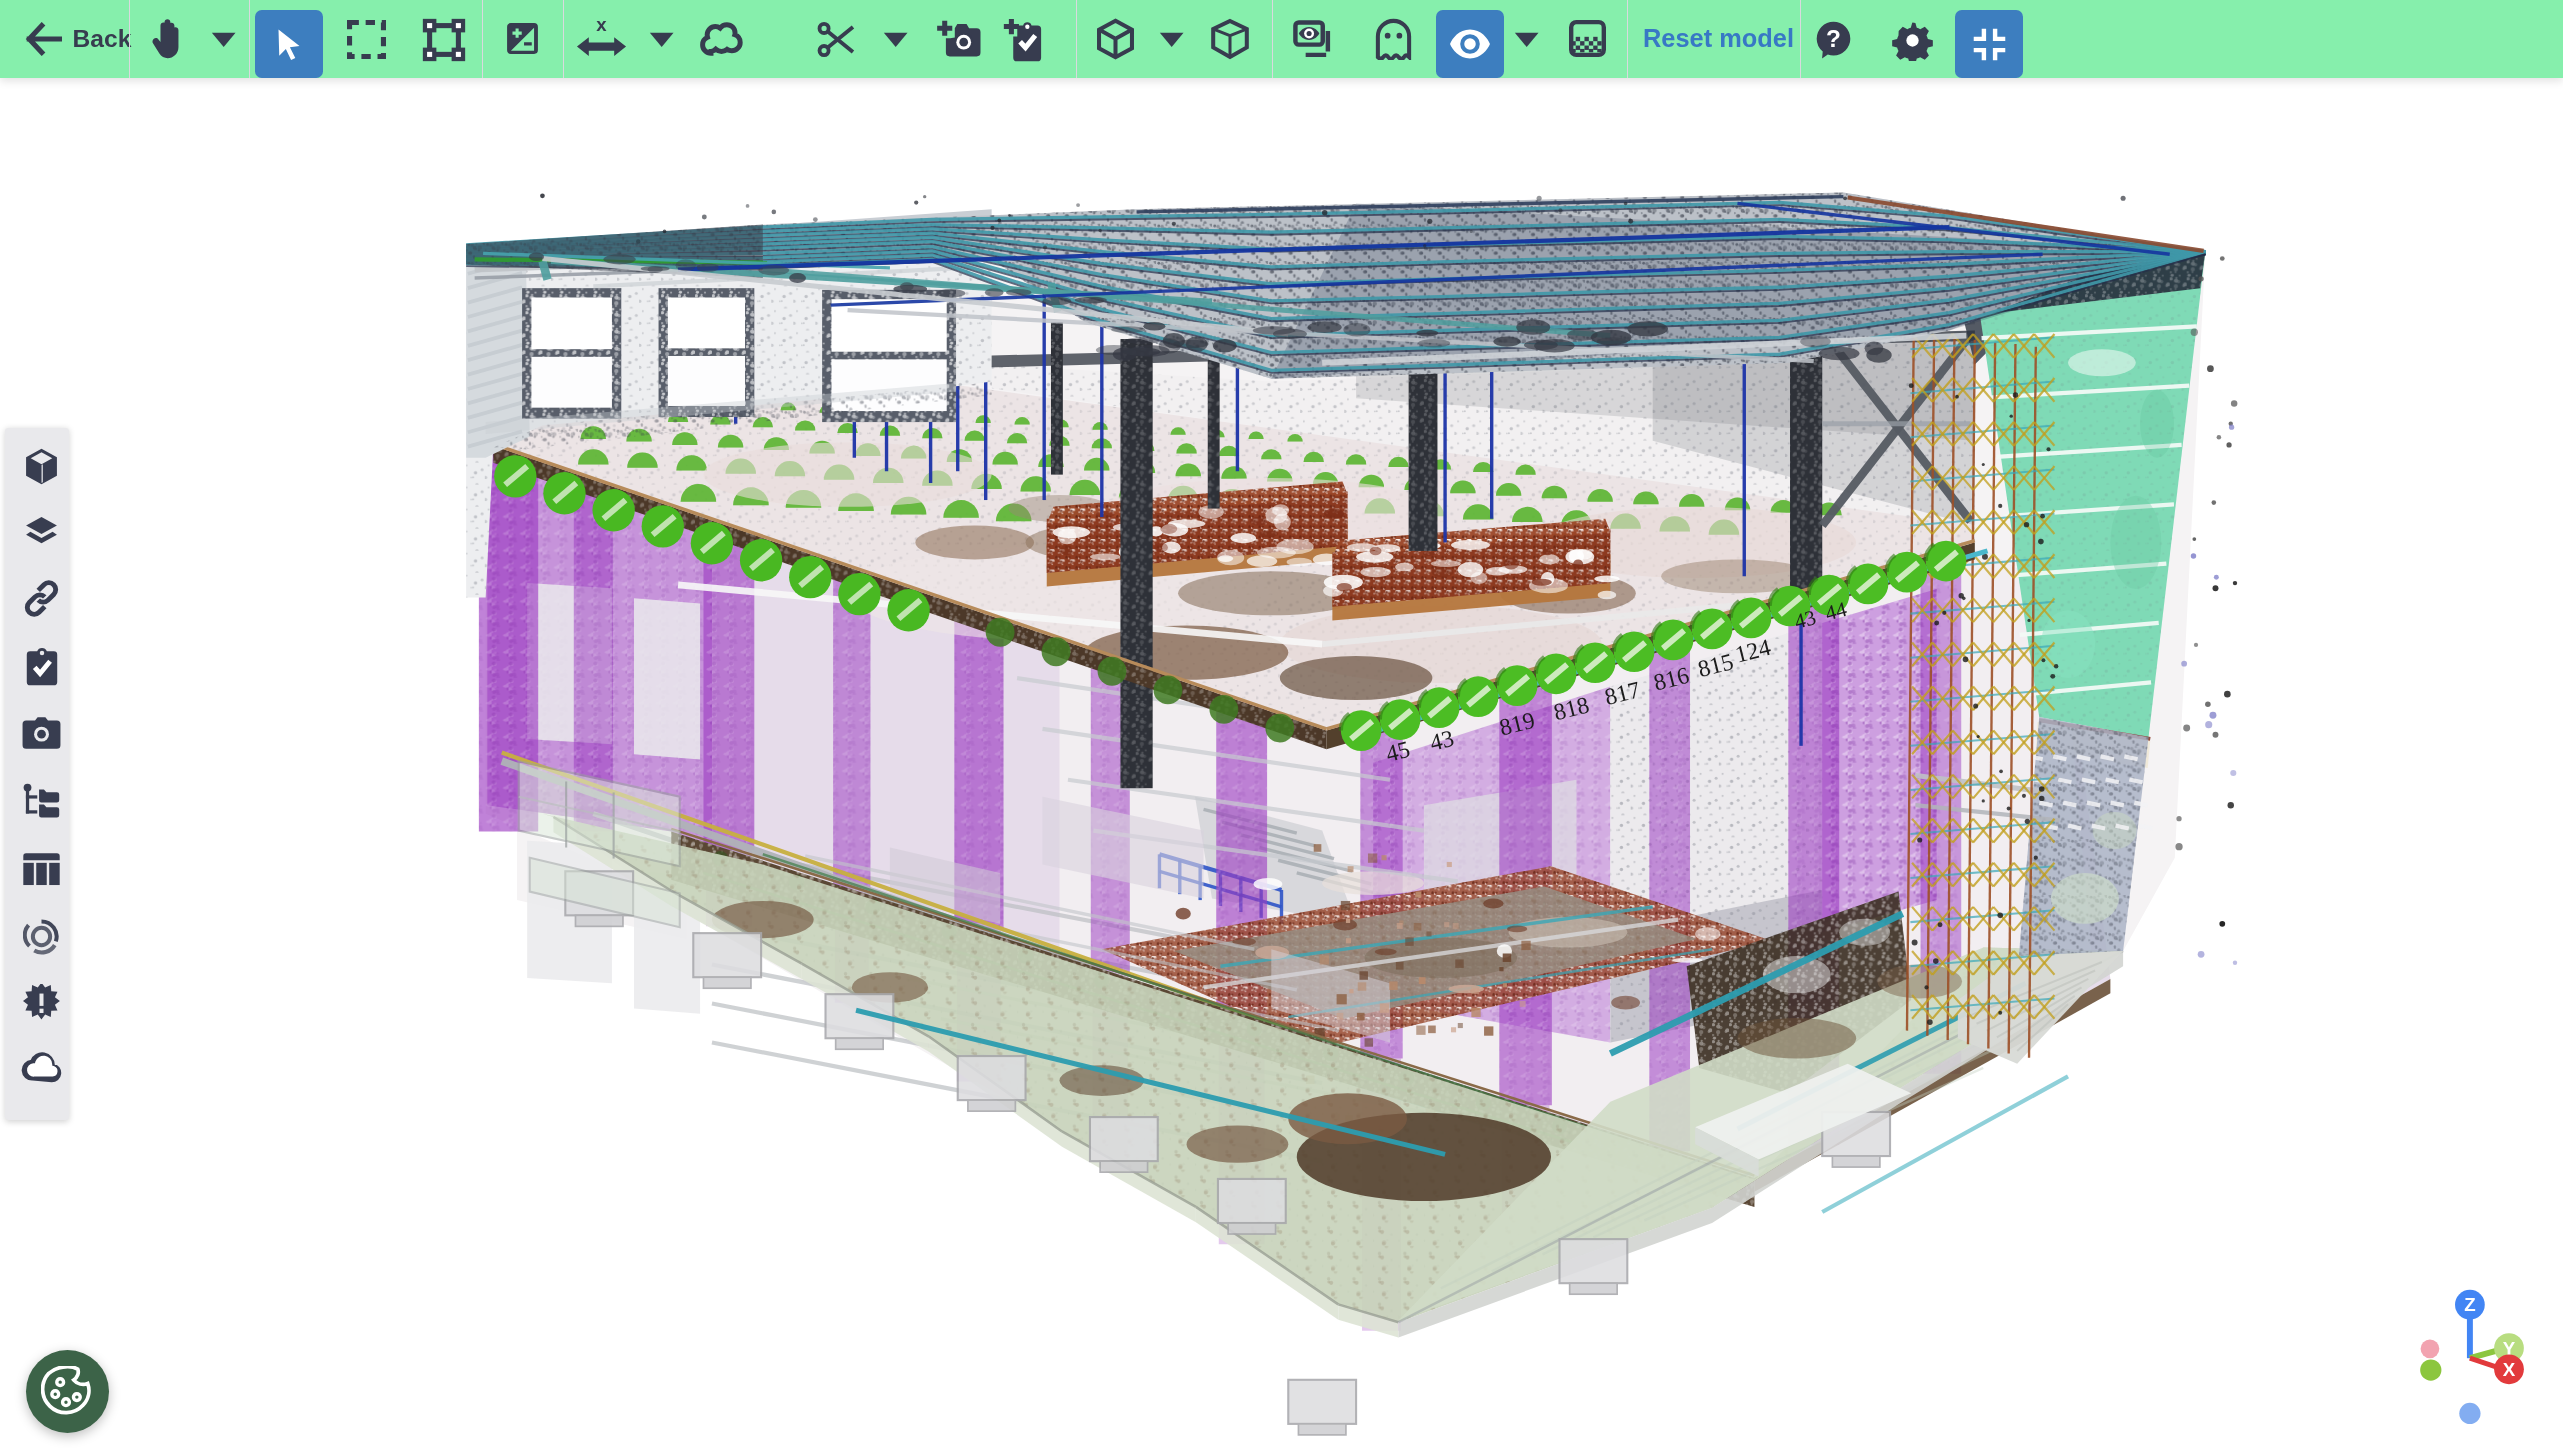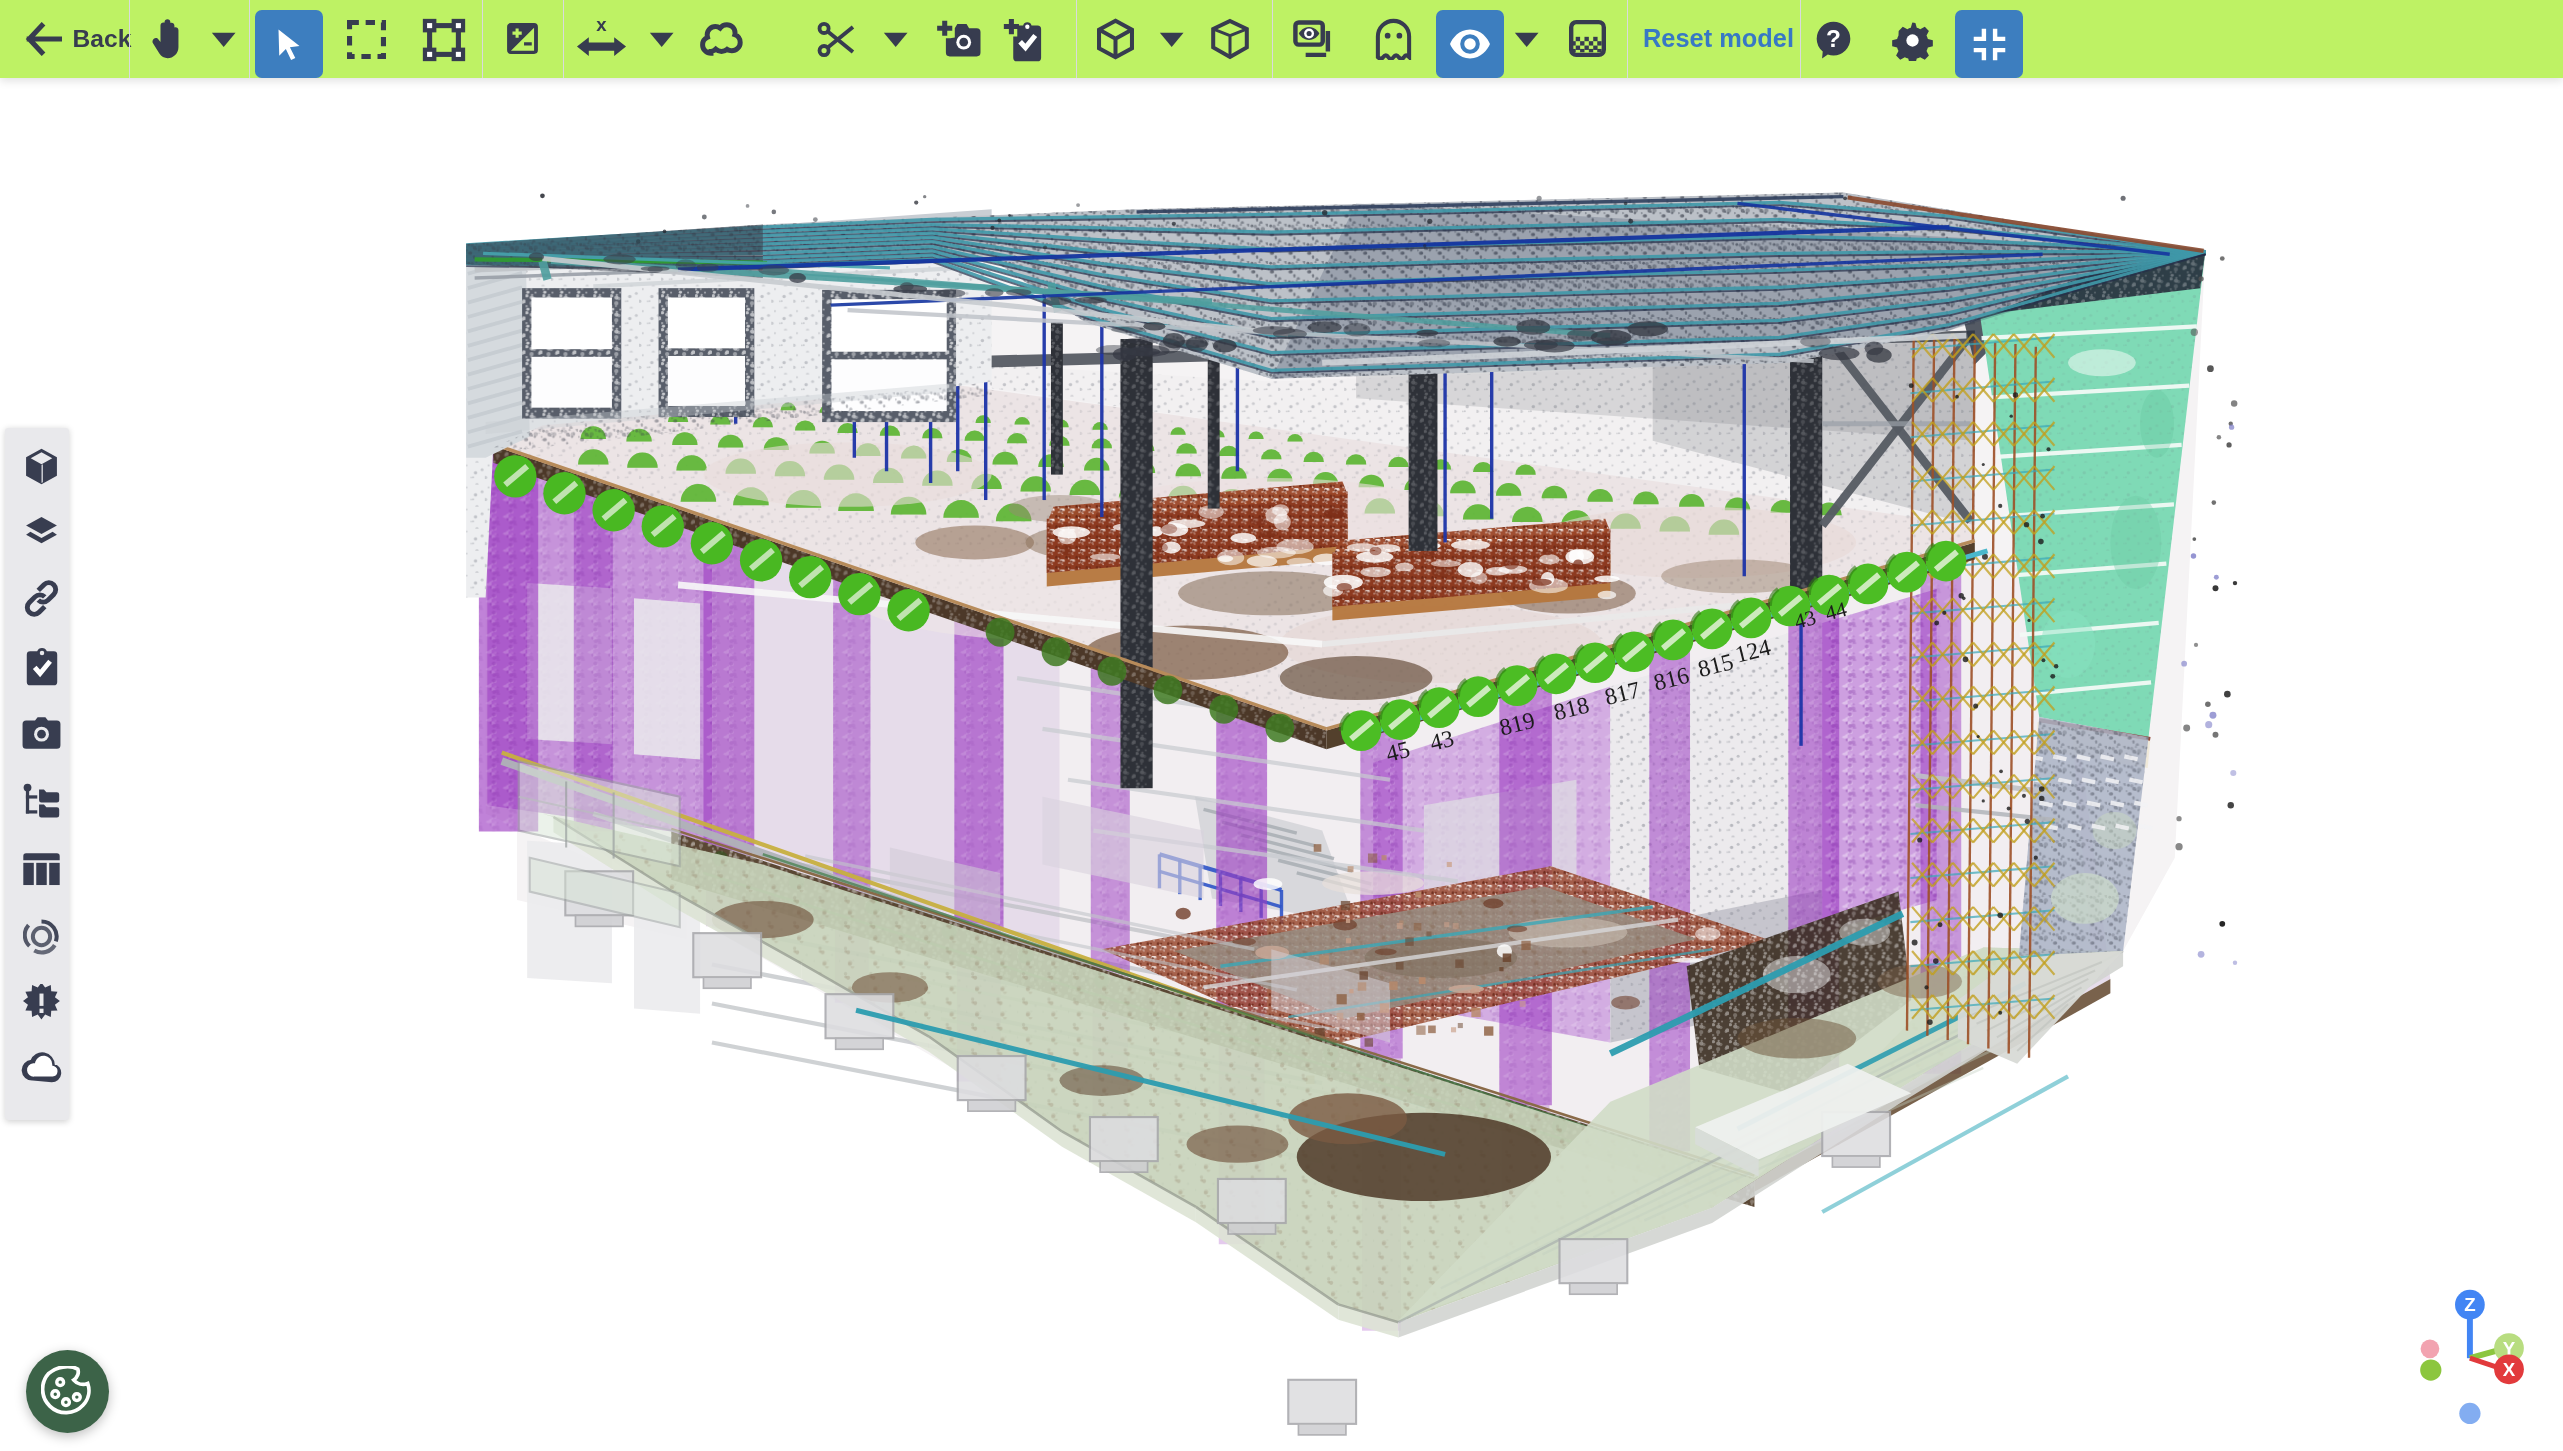--- a/index.html
+++ b/index.html
@@ -1,19 +1,19 @@
 <!DOCTYPE html>
 <html style="font-size:13.6px"><head>
 <meta charset="utf-8">
 <style>
   html,body{margin:0;padding:0;width:2563px;height:1451px;overflow:hidden;background:#fff;
     font-family:"Liberation Sans",sans-serif;}
   #stage{position:relative;width:2563px;height:1451px;background:#fff;}
   
-  #toolbar{position:absolute;left:0;top:0;width:2563px;height:78px;background:#bef264;
+  #toolbar{position:absolute;left:0;top:0;width:2563px;height:78px;background:#86efac;
     box-shadow:0 2.5px 8.5px rgba(0,0,0,0.12);display:flex;align-items:center;z-index:50;}
   .tsep{width:0.8px;height:78px;background:#d9dade;flex:none;}
   .tbtn{width:68px;height:68px;margin:5.1px 0;border-radius:6.8px;display:flex;align-items:center;justify-content:center;}
   .sel{background:#3d7ebf;}
   svg.ic{display:block;}
   #backtxt{color:#373c4f;font-size:24.6px;font-weight:700;margin-left:10.2px;}
   #resetmodel{color:#3878c5;font-size:25.4px;font-weight:700;}
   
   #lpanel{position:absolute;left:5.1px;top:428px;width:64px;height:692px;background:#e9e9ec;
     border-radius:3.4px;box-shadow:0 1.7px 6.8px rgba(0,0,0,0.18);z-index:40;

